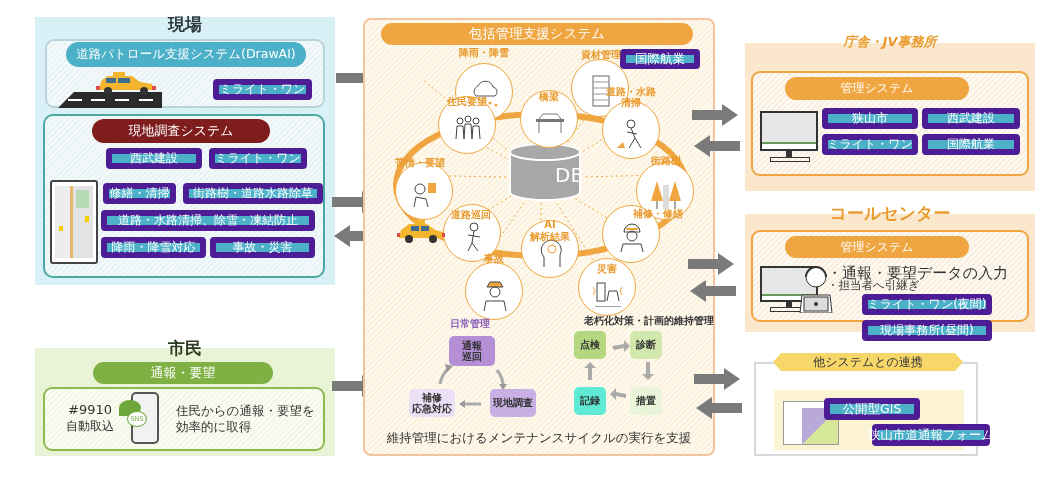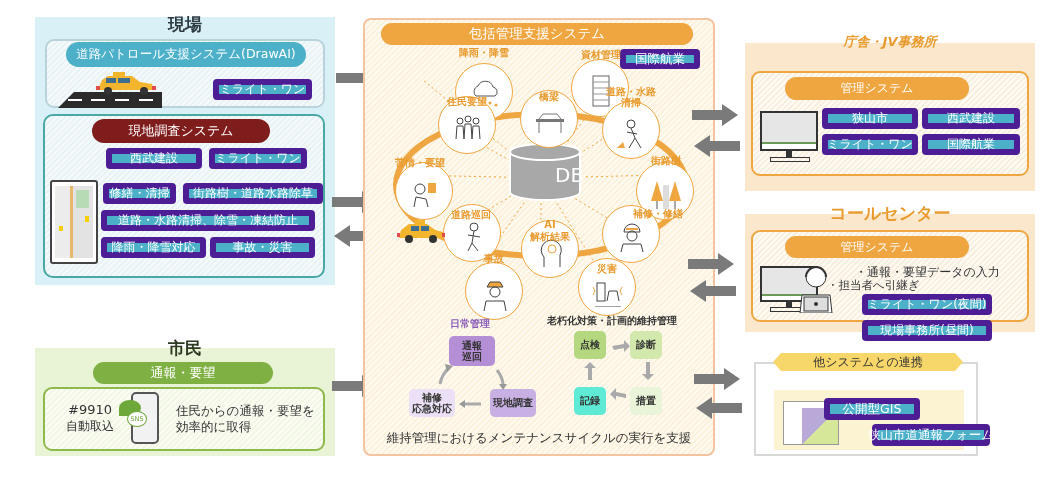--- a/index.html
+++ b/index.html
@@ -302,21 +302,21 @@
       <path d="M56 52 L40 52"></path>
       <path d="M15 32 Q17 22 24 16"></path>
     </g>
   <g fill="#999">
       <polygon points="74,32 82,32 78,38"></polygon>
       <polygon points="40,48 40,56 34,52"></polygon>
       <polygon points="20,12 28,14 22,20"></polygon>
     </g>
 </svg>
 
-<div class="abs" style="left:537px;top:314px;width:150px;text-align:center;font-size:10px;font-weight:bold;color:#333;">老朽化対策・計画的維持管理</div>
+<div class="abs" style="left:574px;top:314px;width:150px;text-align:center;font-size:10px;font-weight:bold;color:#333;">老朽化対策・計画的維持管理</div>
 <div class="cyc" style="left:574px;top:331px;width:32px;height:28px;background:#b4d77f;">
     <span>点検</span>
   </div>
 <div class="cyc" style="left:630px;top:331px;width:32px;height:28px;background:#d2e8ad;">
     <span>診断</span>
   </div>
 <div class="cyc" style="left:630px;top:387px;width:32px;height:28px;background:#e9f4d8;">
     <span>措置</span>
   </div>
 <div class="cyc" style="left:574px;top:387px;width:32px;height:28px;background:#5eead4;">
@@ -387,21 +387,21 @@
   <div style="width:6px;height:5px;background:#333;margin-left:26px;"></div>
   <div style="width:40px;height:5px;border:1px solid #333;margin-left:10px;"></div>
 </div>
 <svg class="abs" style="left:796px;top:263px;" width="40" height="50" viewBox="0 0 40 50">
   <circle cx="20" cy="14" r="10" fill="#fff" stroke="#333"></circle>
     <path d="M10 14 A10 10 0 0 1 30 14" fill="none" stroke="#333" stroke-width="2"></path>
   <path d="M4 50 L6 32 L34 32 L36 50 Z" fill="#fff" stroke="#333"></path>
     <rect x="8" y="34" width="24" height="14" fill="#ddd" stroke="#333"></rect>
     <circle cx="20" cy="41" r="2" fill="#333"></circle>
 </svg>
-<div class="abs" style="left:827px;top:264px;font-size:12px;white-space:nowrap;margin-left:28px;">・通報・要望データの入力</div>
+<div class="abs" style="left:827px;top:264px;font-size:15px;white-space:nowrap;">・通報・要望データの入力</div>
 <div class="abs" style="left:827px;top:278px;font-size:11.5px;white-space:nowrap;">・担当者へ引継ぎ</div>
 <div class="abs tag" style="left:862px;top:294px;width:130px;height:21px;">ミライト・ワン(夜間)</div>
 <div class="abs tag" style="left:862px;top:320px;width:130px;height:21px;">現場事務所(昼間)</div>
 
 <div class="abs" style="left:754px;top:362px;width:224px;height:94px;border:2px solid #d8d8d8;background:#fff;"></div>
 <svg class="abs" style="left:773px;top:353px;" width="190" height="18" viewBox="0 0 190 18">
   <polygon points="0,9 8,0 182,0 190,9 182,18 8,18" fill="#f7d66a"></polygon>
 </svg>
 <div class="abs" style="left:773px;top:354px;width:190px;text-align:center;font-size:12px;">他システムとの連携</div>
 <div class="abs" style="left:774px;top:390px;width:190px;height:60px;background:#fbf3d2;"></div>

